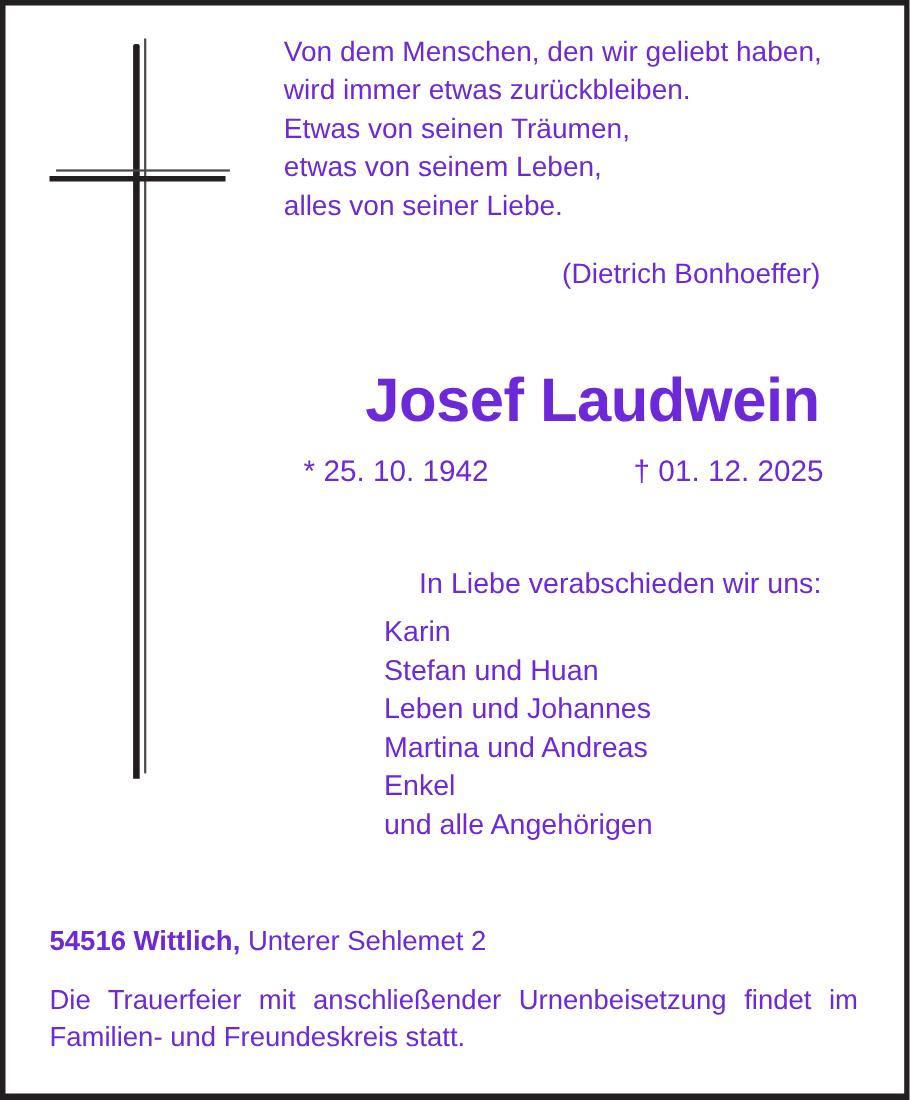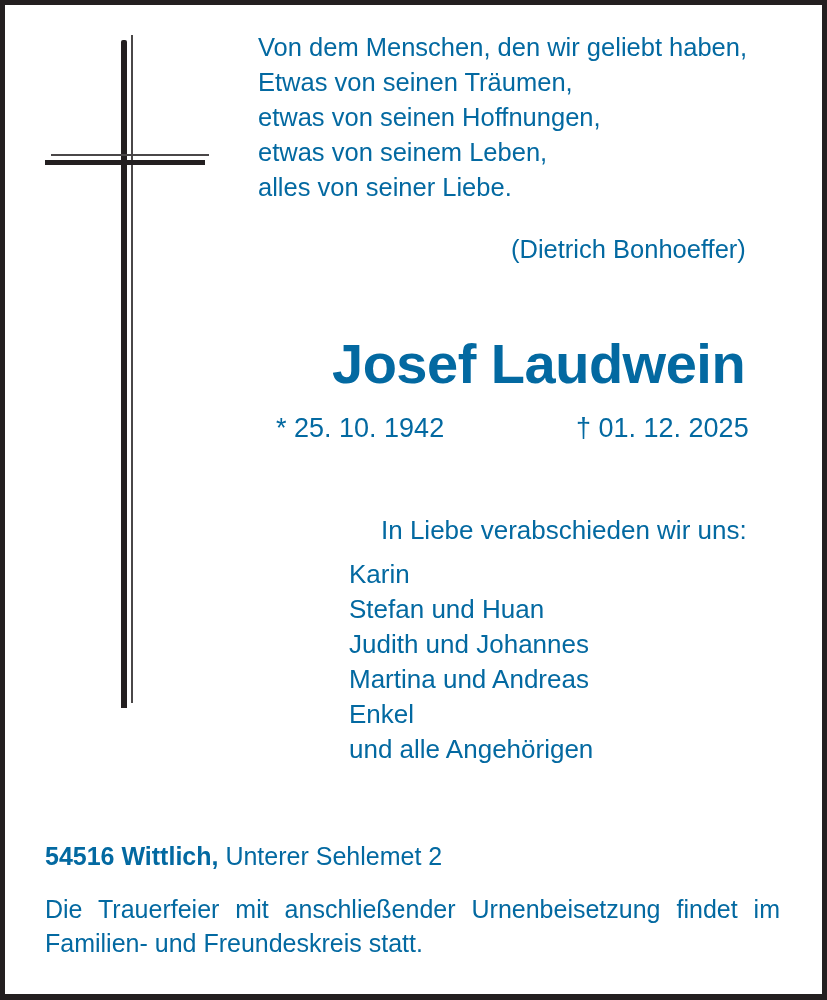--- a/index.html
+++ b/index.html
@@ -3,21 +3,21 @@
   <meta charset="utf-8">
   <style>
     html, body { margin: 0; padding: 0; background: #ffffff; }
     body { width: 827px; height: 1000px; position: relative; overflow: hidden; }
     .frame {
       position: absolute; left: 0; top: 0; width: 827px; height: 1000px;
       box-sizing: border-box; border-style: solid; border-color: #231f20;
       border-width: 5px 5px 6px 5px; background: #fff;
     }
     .bar { position: absolute; background: #231f20; }
-    .txt { position: absolute; color: #0369a1; font-family: "Liberation Sans", sans-serif; white-space: nowrap; }
+    .txt { position: absolute; color: #6d28d9; font-family: "Liberation Sans", sans-serif; white-space: nowrap; }
     .quote { left: 258px; top: 30px; font-size: 25.5px; line-height: 35px; }
     .quote-author { left: 511px; top: 232px; font-size: 25.5px; line-height: 35px; }
     .name { left: 296px; top: 326px; font-size: 56px; font-weight: bold; line-height: 76px; letter-spacing: -0.5px; margin-left: 36px; }
     .born { left: 276px; top: 410px; font-size: 27px; line-height: 36px; }
     .died { left: 576px; top: 410px; font-size: 27px; line-height: 36px; }
     .farewell { left: 349px; top: 512px; font-size: 26px; line-height: 36px; margin-left: 32px; }
     .mourners { left: 349px; top: 557px; font-size: 26px; line-height: 35px; }
     .mourners div { height: 35px; }
     .address { left: 45px; top: 838px; font-size: 25px; line-height: 36px; text-align: right; }
     .address b { font-weight: bold; }
@@ -30,36 +30,36 @@
 
 <div>
   <div class="bar" style="left:121px; top:40px; width:6px; height:668px; border-radius:2px 2px 0 0;"></div>
   <div class="bar" style="left:131px; top:35px; width:1.5px; height:668px; background:#4a4748;"></div>
   <div class="bar" style="left:45px; top:160px; width:160px; height:5px;"></div>
   <div class="bar" style="left:51px; top:154px; width:158px; height:1.5px; background:#4a4748;"></div>
 </div>
 
 <div class="txt quote">
   <div>Von dem Menschen, den wir geliebt haben,</div>
+  <div>wird immer etwas zurückbleiben.</div>
   <div>Etwas von seinen Träumen,</div>
-  <div>etwas von seinen Hoffnungen,</div>
   <div>etwas von seinem Leben,</div>
   <div>alles von seiner Liebe.</div>
 </div>
 <div class="txt quote-author">(Dietrich Bonhoeffer)</div>
 
 <div class="txt name">Josef Laudwein</div>
 <div class="txt born">* 25. 10. 1942</div>
 <div class="txt died">† 01. 12. 2025</div>
 
 <div class="txt farewell">In Liebe verabschieden wir uns:</div>
 <div class="txt mourners">
   <div>Karin</div>
   <div>Stefan und Huan</div>
-  <div>Judith und Johannes</div>
+  <div>Leben und Johannes</div>
   <div>Martina und Andreas</div>
   <div>Enkel</div>
   <div>und alle Angehörigen</div>
 </div>
 
 <div class="txt address"><b>54516 Wittlich,</b><span> Unterer Sehlemet 2</span></div>
 
 <div class="txt notice">Die Trauerfeier mit anschließender Urnenbeisetzung findet im Familien- und Freundeskreis statt.</div>
 
 </body></html>

